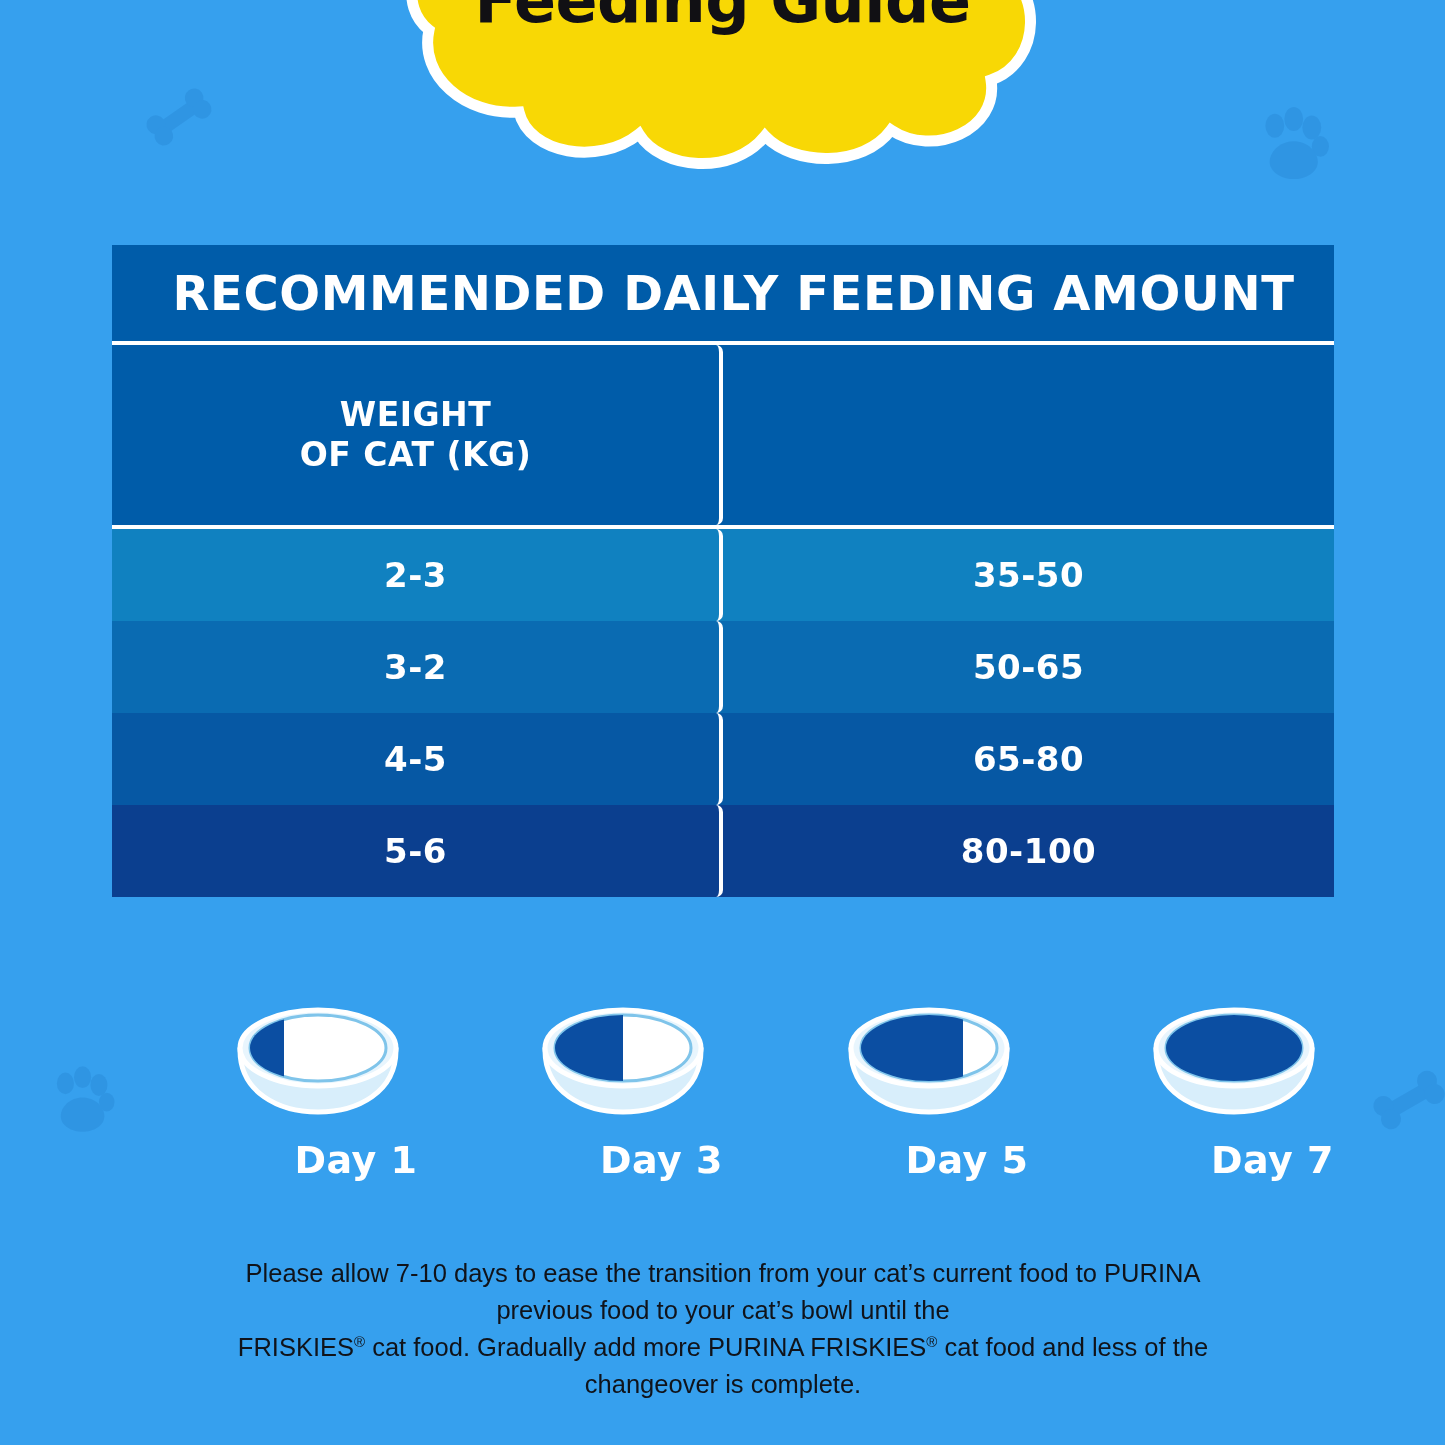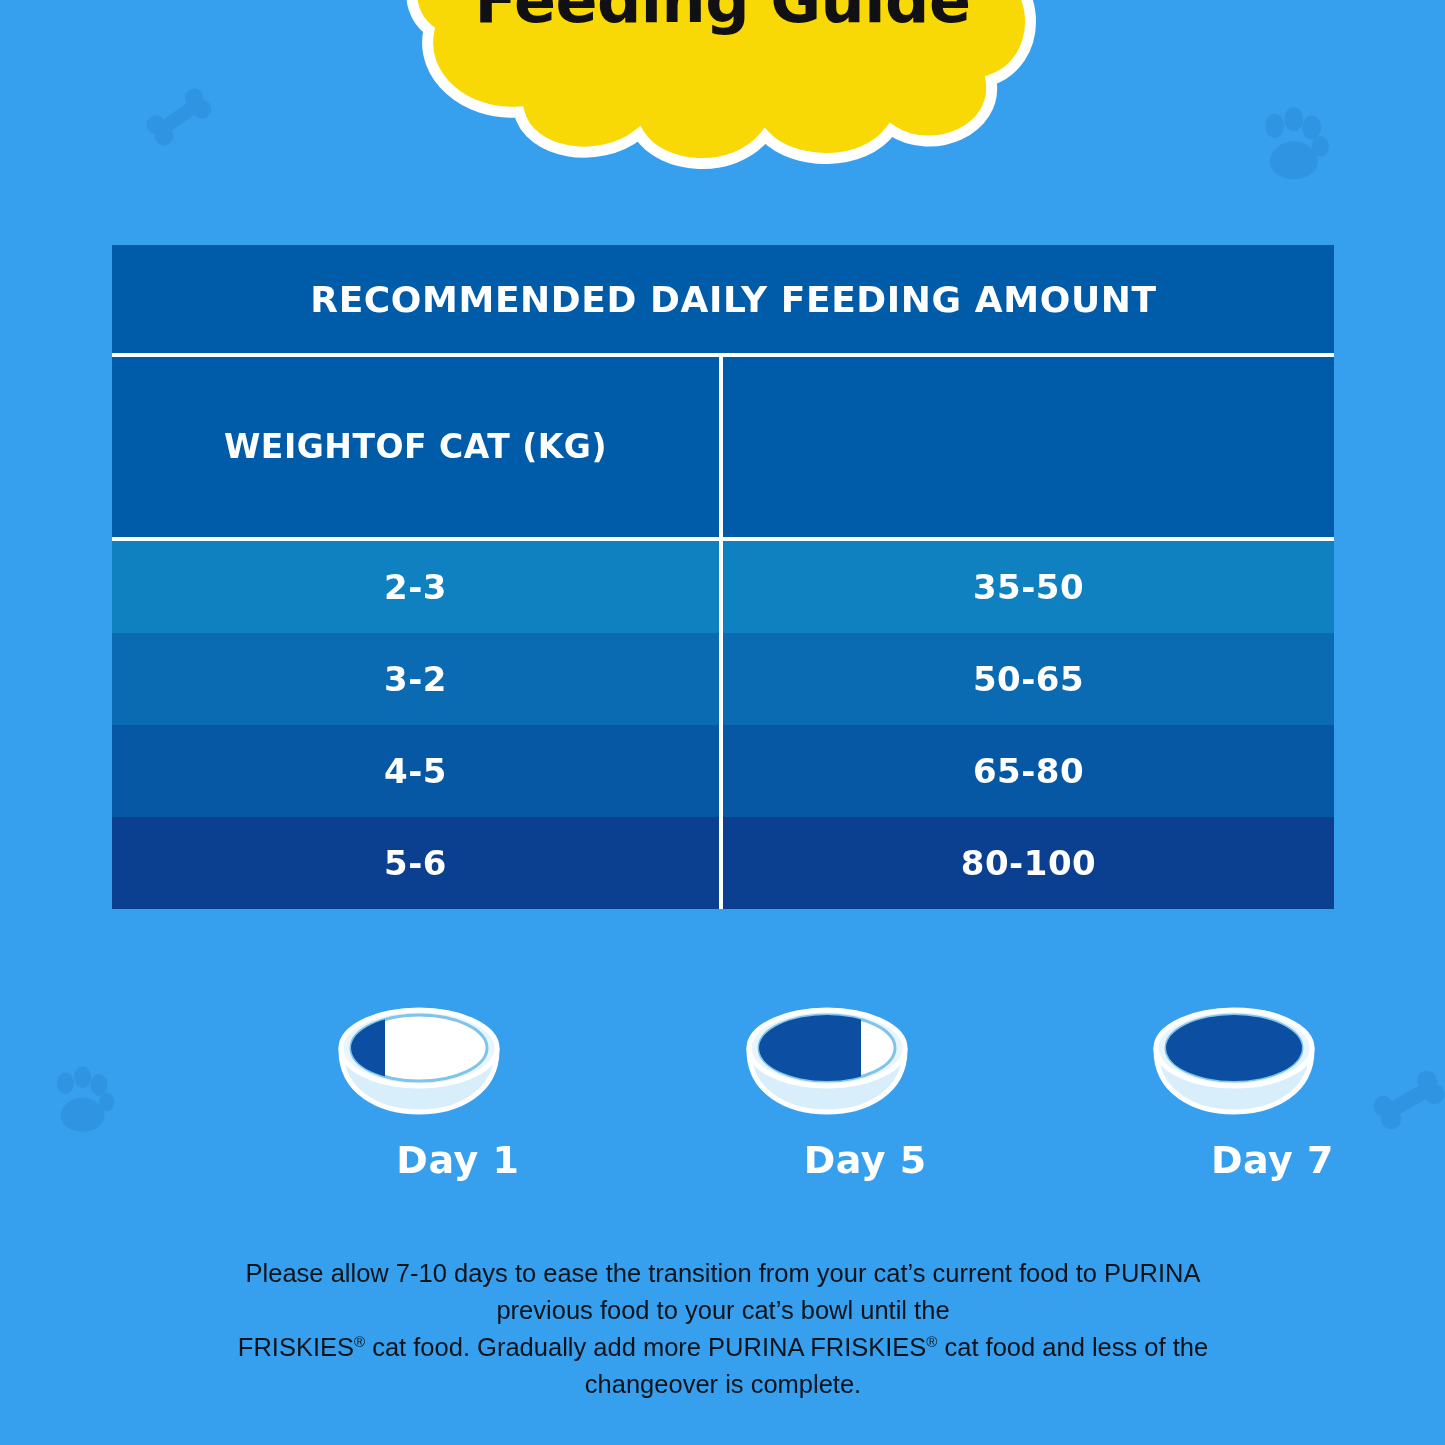--- a/index.html
+++ b/index.html
@@ -51,44 +51,46 @@
   
   .table {
     position: absolute;
     top: 245px;
     left: 112px;
     width: 1222px;
     background: #005ca9;
     overflow: hidden;
   }
   .table-title {
-    height: 108px;
+    height: 96px;
     display: flex;
     align-items: center;
     justify-content: center;
     color: #ffffff;
     font-family: "DejaVu Sans", sans-serif;
     font-weight: bold;
-    font-size: 36px;
+    font-size: 48px;
     letter-spacing: 0.6px;
     background: #005ca9;
     padding-left: 21px;
   }
   .row {
     display: flex;
     border-top: 4px solid #ffffff;
   }
   .cell {
     flex: 0 0 50%;
     box-sizing: border-box;
     display: flex;
+    flex-direction: column;
     align-items: center;
     justify-content: center;
     color: #ffffff;
     text-align: center;
+    border-radius: 7px;
   }
   .cell.left { border-right: 4px solid #ffffff; }
 
   .head-row { height: 180px; background: #005ca9; }
   .head-main {
     font-family: "DejaVu Sans", sans-serif;
     font-weight: bold;
     font-size: 33px;
     line-height: 1.22;
     letter-spacing: 0.5px;
@@ -248,20 +250,36 @@
       <path d="M22 50 C22 92 60 112 100 112 C140 112 178 92 178 50 Z" fill="#d8eefb" stroke="#ffffff" stroke-width="5"></path>
       <ellipse cx="100" cy="48" rx="78" ry="38" fill="#e8f5fd" stroke="#ffffff" stroke-width="5"></ellipse>
       <ellipse cx="100" cy="48" rx="68" ry="33" fill="#ffffff" stroke="#7fc4ea" stroke-width="3"></ellipse>
       <g clip-path="url(#c1)">
           <rect x="32" y="15" width="34" height="66" fill="#0b4ea2"></rect>
         </g>
     </svg>
     <div class="bowl-label">Day 1</div>
   </div>
 
+  <div class="bowl-item">
+    <svg width="200" height="120" viewBox="0 0 200 120">
+      <defs>
+          <clipPath id="c2">
+            <ellipse cx="100" cy="48" rx="68" ry="33"></ellipse>
+          </clipPath>
+        </defs>
+      <path d="M22 50 C22 92 60 112 100 112 C140 112 178 92 178 50 Z" fill="#d8eefb" stroke="#ffffff" stroke-width="5"></path>
+      <ellipse cx="100" cy="48" rx="78" ry="38" fill="#e8f5fd" stroke="#ffffff" stroke-width="5"></ellipse>
+      <ellipse cx="100" cy="48" rx="68" ry="33" fill="#ffffff" stroke="#7fc4ea" stroke-width="3"></ellipse>
+      <g clip-path="url(#c2)">
+          <rect x="32" y="15" width="68" height="66" fill="#0b4ea2"></rect>
+        </g>
+    </svg>
+    <div class="bowl-label">Day 3</div>
+  </div>
 
   <div class="bowl-item">
     <svg width="200" height="120" viewBox="0 0 200 120">
       <defs>
           <clipPath id="c3">
             <ellipse cx="100" cy="48" rx="68" ry="33"></ellipse>
           </clipPath>
         </defs>
       <path d="M22 50 C22 92 60 112 100 112 C140 112 178 92 178 50 Z" fill="#d8eefb" stroke="#ffffff" stroke-width="5"></path>
       <ellipse cx="100" cy="48" rx="78" ry="38" fill="#e8f5fd" stroke="#ffffff" stroke-width="5"></ellipse>

